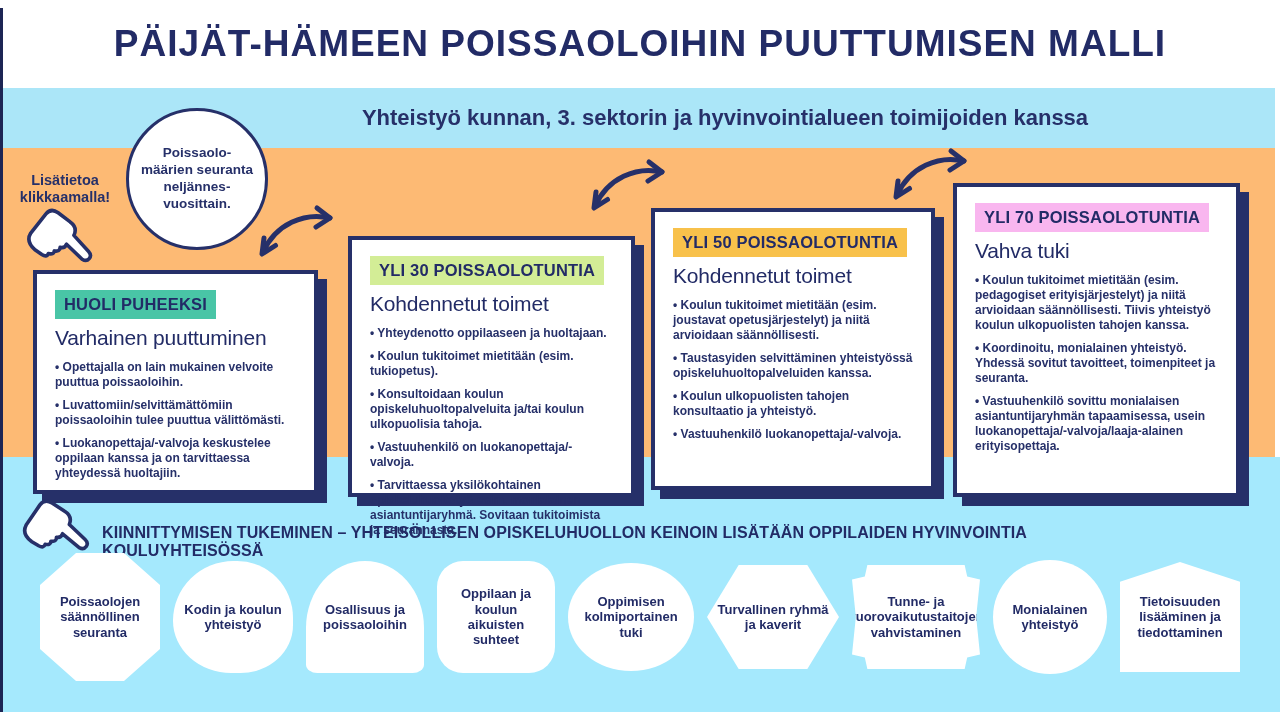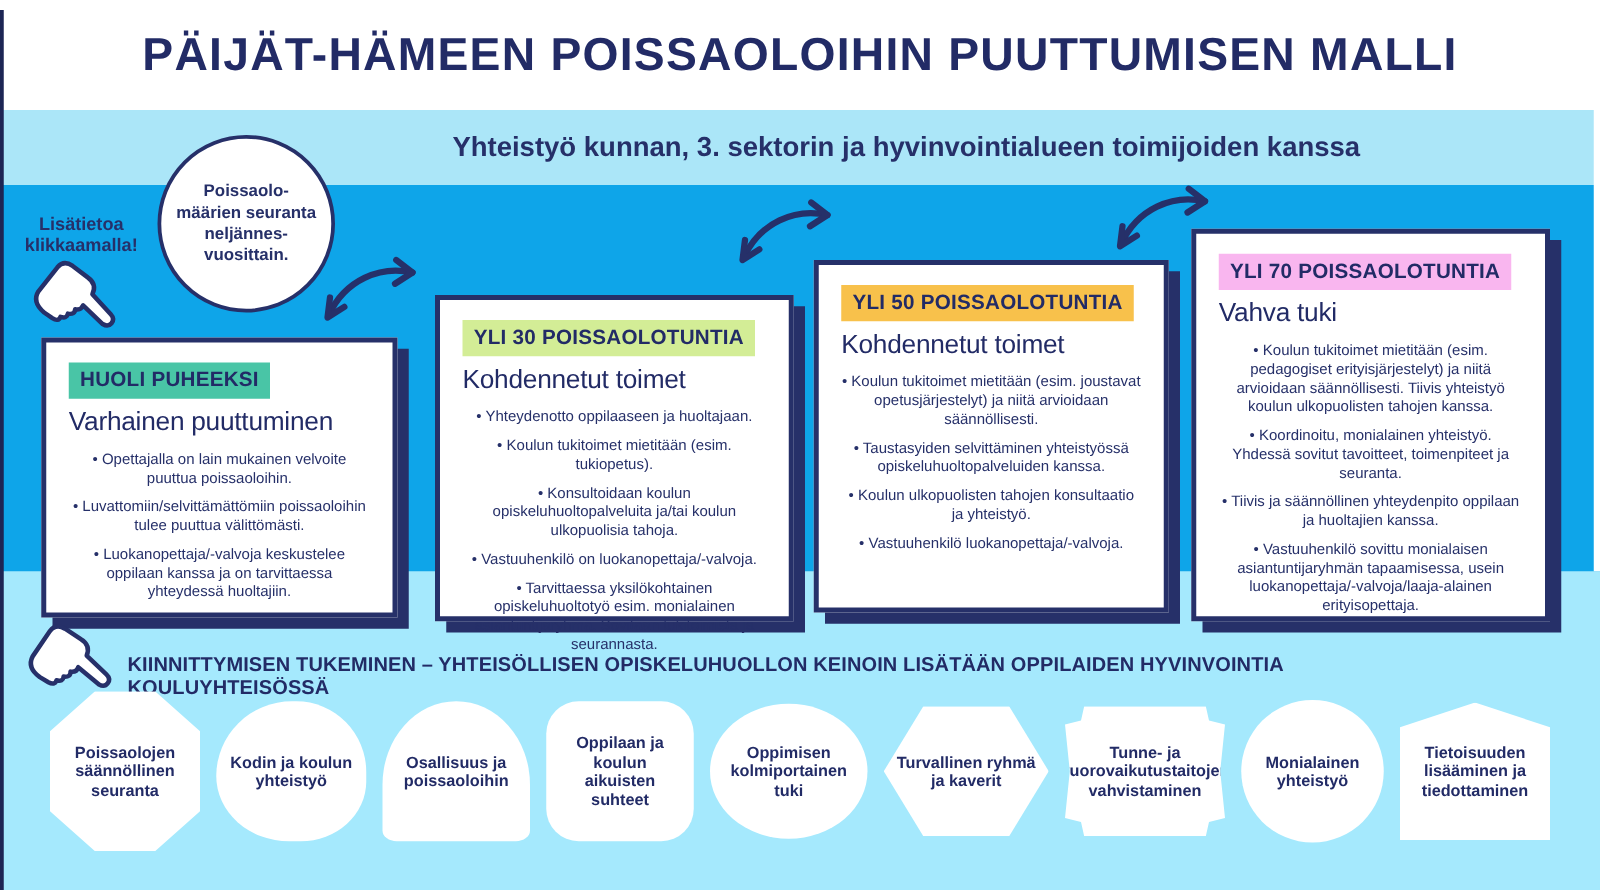--- a/index.html
+++ b/index.html
@@ -1,18 +1,18 @@
 <!DOCTYPE html>
 <html><head>
 <meta charset="utf-8">
 <style>
   html,body{margin:0;padding:0;background:#9bd7ec;}
   .stage{
     position:relative;width:1280px;height:712px;overflow:hidden;
-    background:#0ea5e9;
+    background:#fdba74;
     font-family:"Liberation Sans","DejaVu Sans",sans-serif;
     color:#263069;
   }
   
   .band{position:absolute;left:0;right:0;}
   .band-top{top:0;height:88px;background:#ffffff;}
   .band-sub{top:88px;height:60px;background:#abe6f8;}
   .band-bottom{top:457px;bottom:0;background:#a5e9fd;}
   .edge-left{position:absolute;left:0;top:8px;width:3px;height:704px;background:#1d2554;z-index:9;}
   .edge-right{position:absolute;right:0;top:0;width:5px;height:457px;background:#ffffff;z-index:9;}
@@ -65,21 +65,21 @@
   .card-3{left:651px;top:208px;width:284px;height:282px;}
   .card-4{left:953px;top:183px;width:287px;height:314px;}
   .tag{
     display:inline-block;font-size:16.5px;font-weight:bold;letter-spacing:.2px;
     color:#222b66;padding:5px 9px;white-space:nowrap;
   }
   .card h2{
     margin:7px 0 10px 0;font-size:21px;font-weight:normal;color:#222b66;letter-spacing:-.2px;
   }
   .card p.b{
-    margin:0 0 8px 0;font-size:12px;font-weight:normal;line-height:1.25;color:#263069;text-align:center;
+    margin:0 0 8px 0;font-size:12px;font-weight:bold;line-height:1.25;color:#263069;
   }
   .card p.b::before{content:"• ";}
 
   
   .support-banner{
     position:absolute;left:102px;top:524px;width:1090px;
     font-size:16px;font-weight:bold;letter-spacing:.1px;color:#222b66;z-index:2;
   }
 
   
@@ -169,21 +169,20 @@
     <p class="b">Taustasyiden selvittäminen yhteistyössä opiskeluhuoltopalveluiden kanssa.</p>
     <p class="b">Koulun ulkopuolisten tahojen konsultaatio ja yhteistyö.</p>
     <p class="b">Vastuuhenkilö luokanopettaja/-valvoja.</p>
   </section>
 
   <section class="card card-4">
     <span class="tag" style="background-color: rgb(249, 182, 239);">YLI 70 POISSAOLOTUNTIA</span>
     <h2>Vahva tuki</h2>
     <p class="b">Koulun tukitoimet mietitään (esim. pedagogiset erityisjärjestelyt) ja niitä arvioidaan säännöllisesti. Tiivis yhteistyö koulun ulkopuolisten tahojen kanssa.</p>
     <p class="b">Koordinoitu, monialainen yhteistyö. Yhdessä sovitut tavoitteet, toimenpiteet ja seuranta.</p>
-    <p class="b">Tiivis ja säännöllinen yhteydenpito oppilaan ja huoltajien kanssa.</p>
     <p class="b">Vastuuhenkilö sovittu monialaisen asiantuntijaryhmän tapaamisessa, usein luokanopettaja/-valvoja/laaja-alainen erityisopettaja.</p>
   </section>
 
   <div class="hand hand-2">
     <svg width="72" height="62" viewBox="0 0 100 85">
       <path d="M9 24 Q9 13 21 12 L42 11 Q55 10 58 22 L88 26 Q95 27 95 33 Q95 39 88 40 L58 38 Q60 44 54 47 Q58 52 51 56 Q54 61 47 64 Q49 70 41 71 L30 72 Q12 72 10 58 Z" fill="#ffffff" stroke="#263069" stroke-width="5" stroke-linejoin="round"></path>
     </svg>
   </div>
   <div class="support-banner">KIINNITTYMISEN TUKEMINEN – YHTEISÖLLISEN OPISKELUHUOLLON KEINOIN LISÄTÄÄN OPPILAIDEN HYVINVOINTIA KOULUYHTEISÖSSÄ</div>
 

